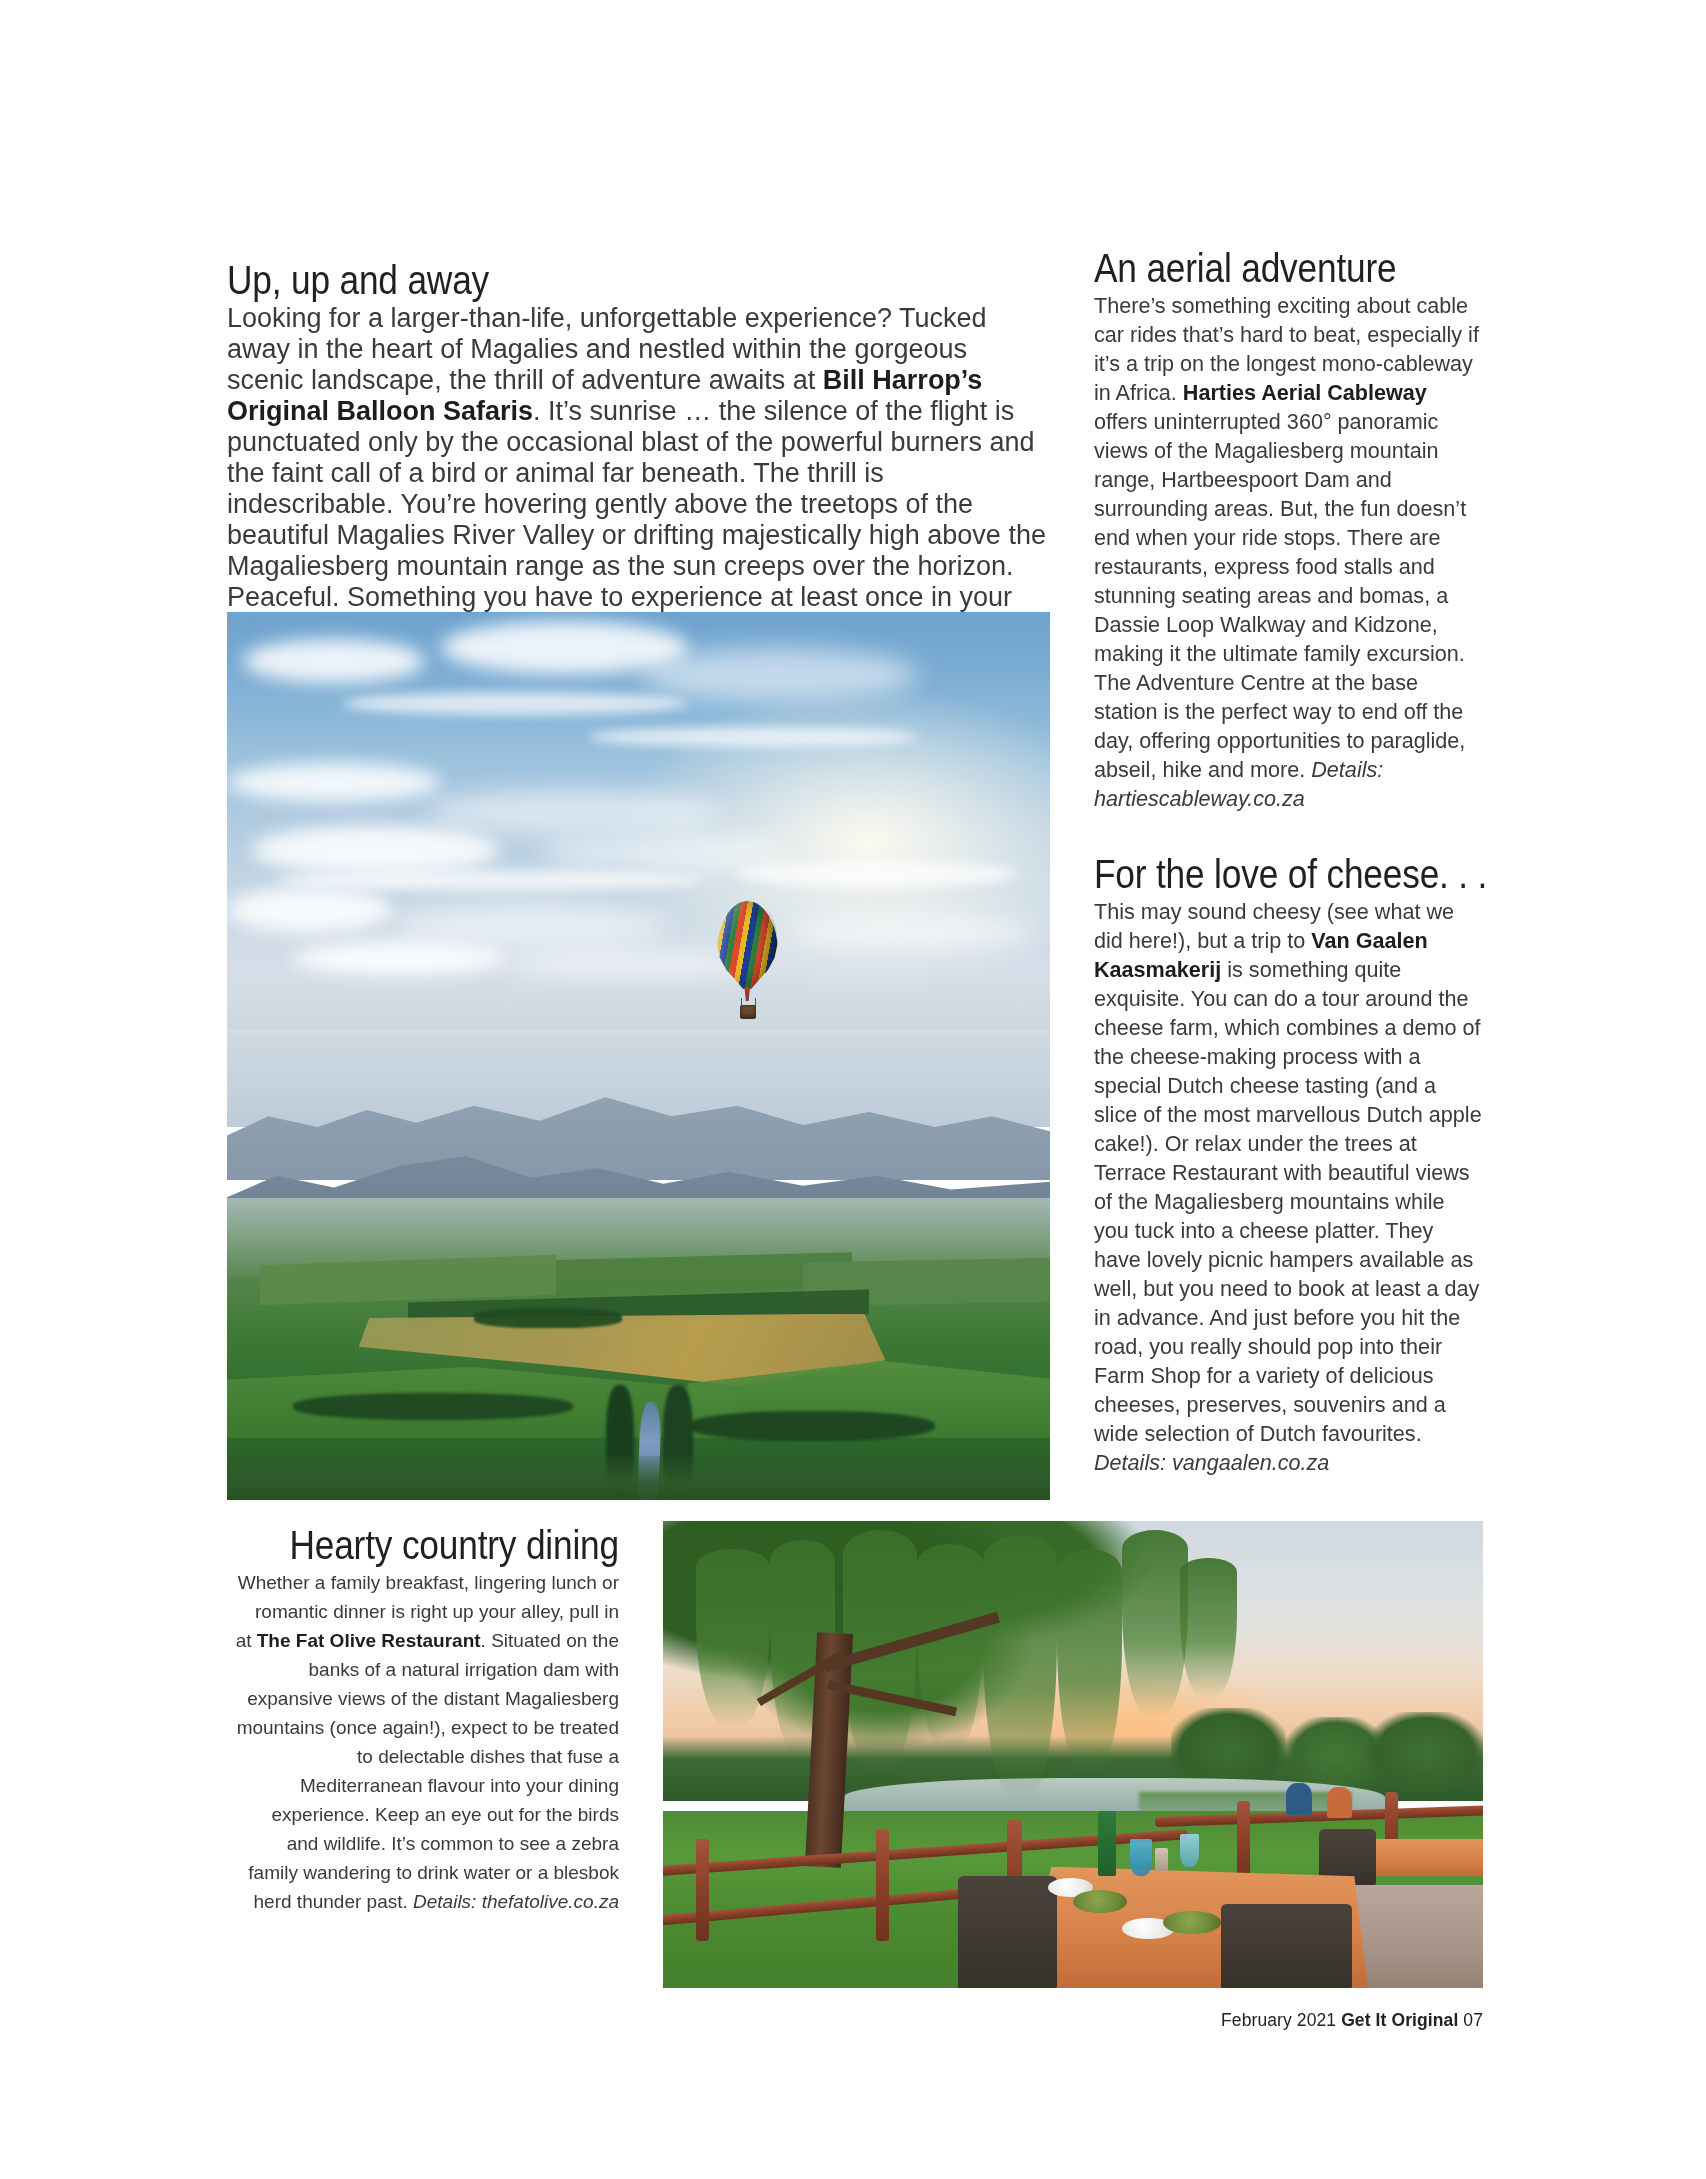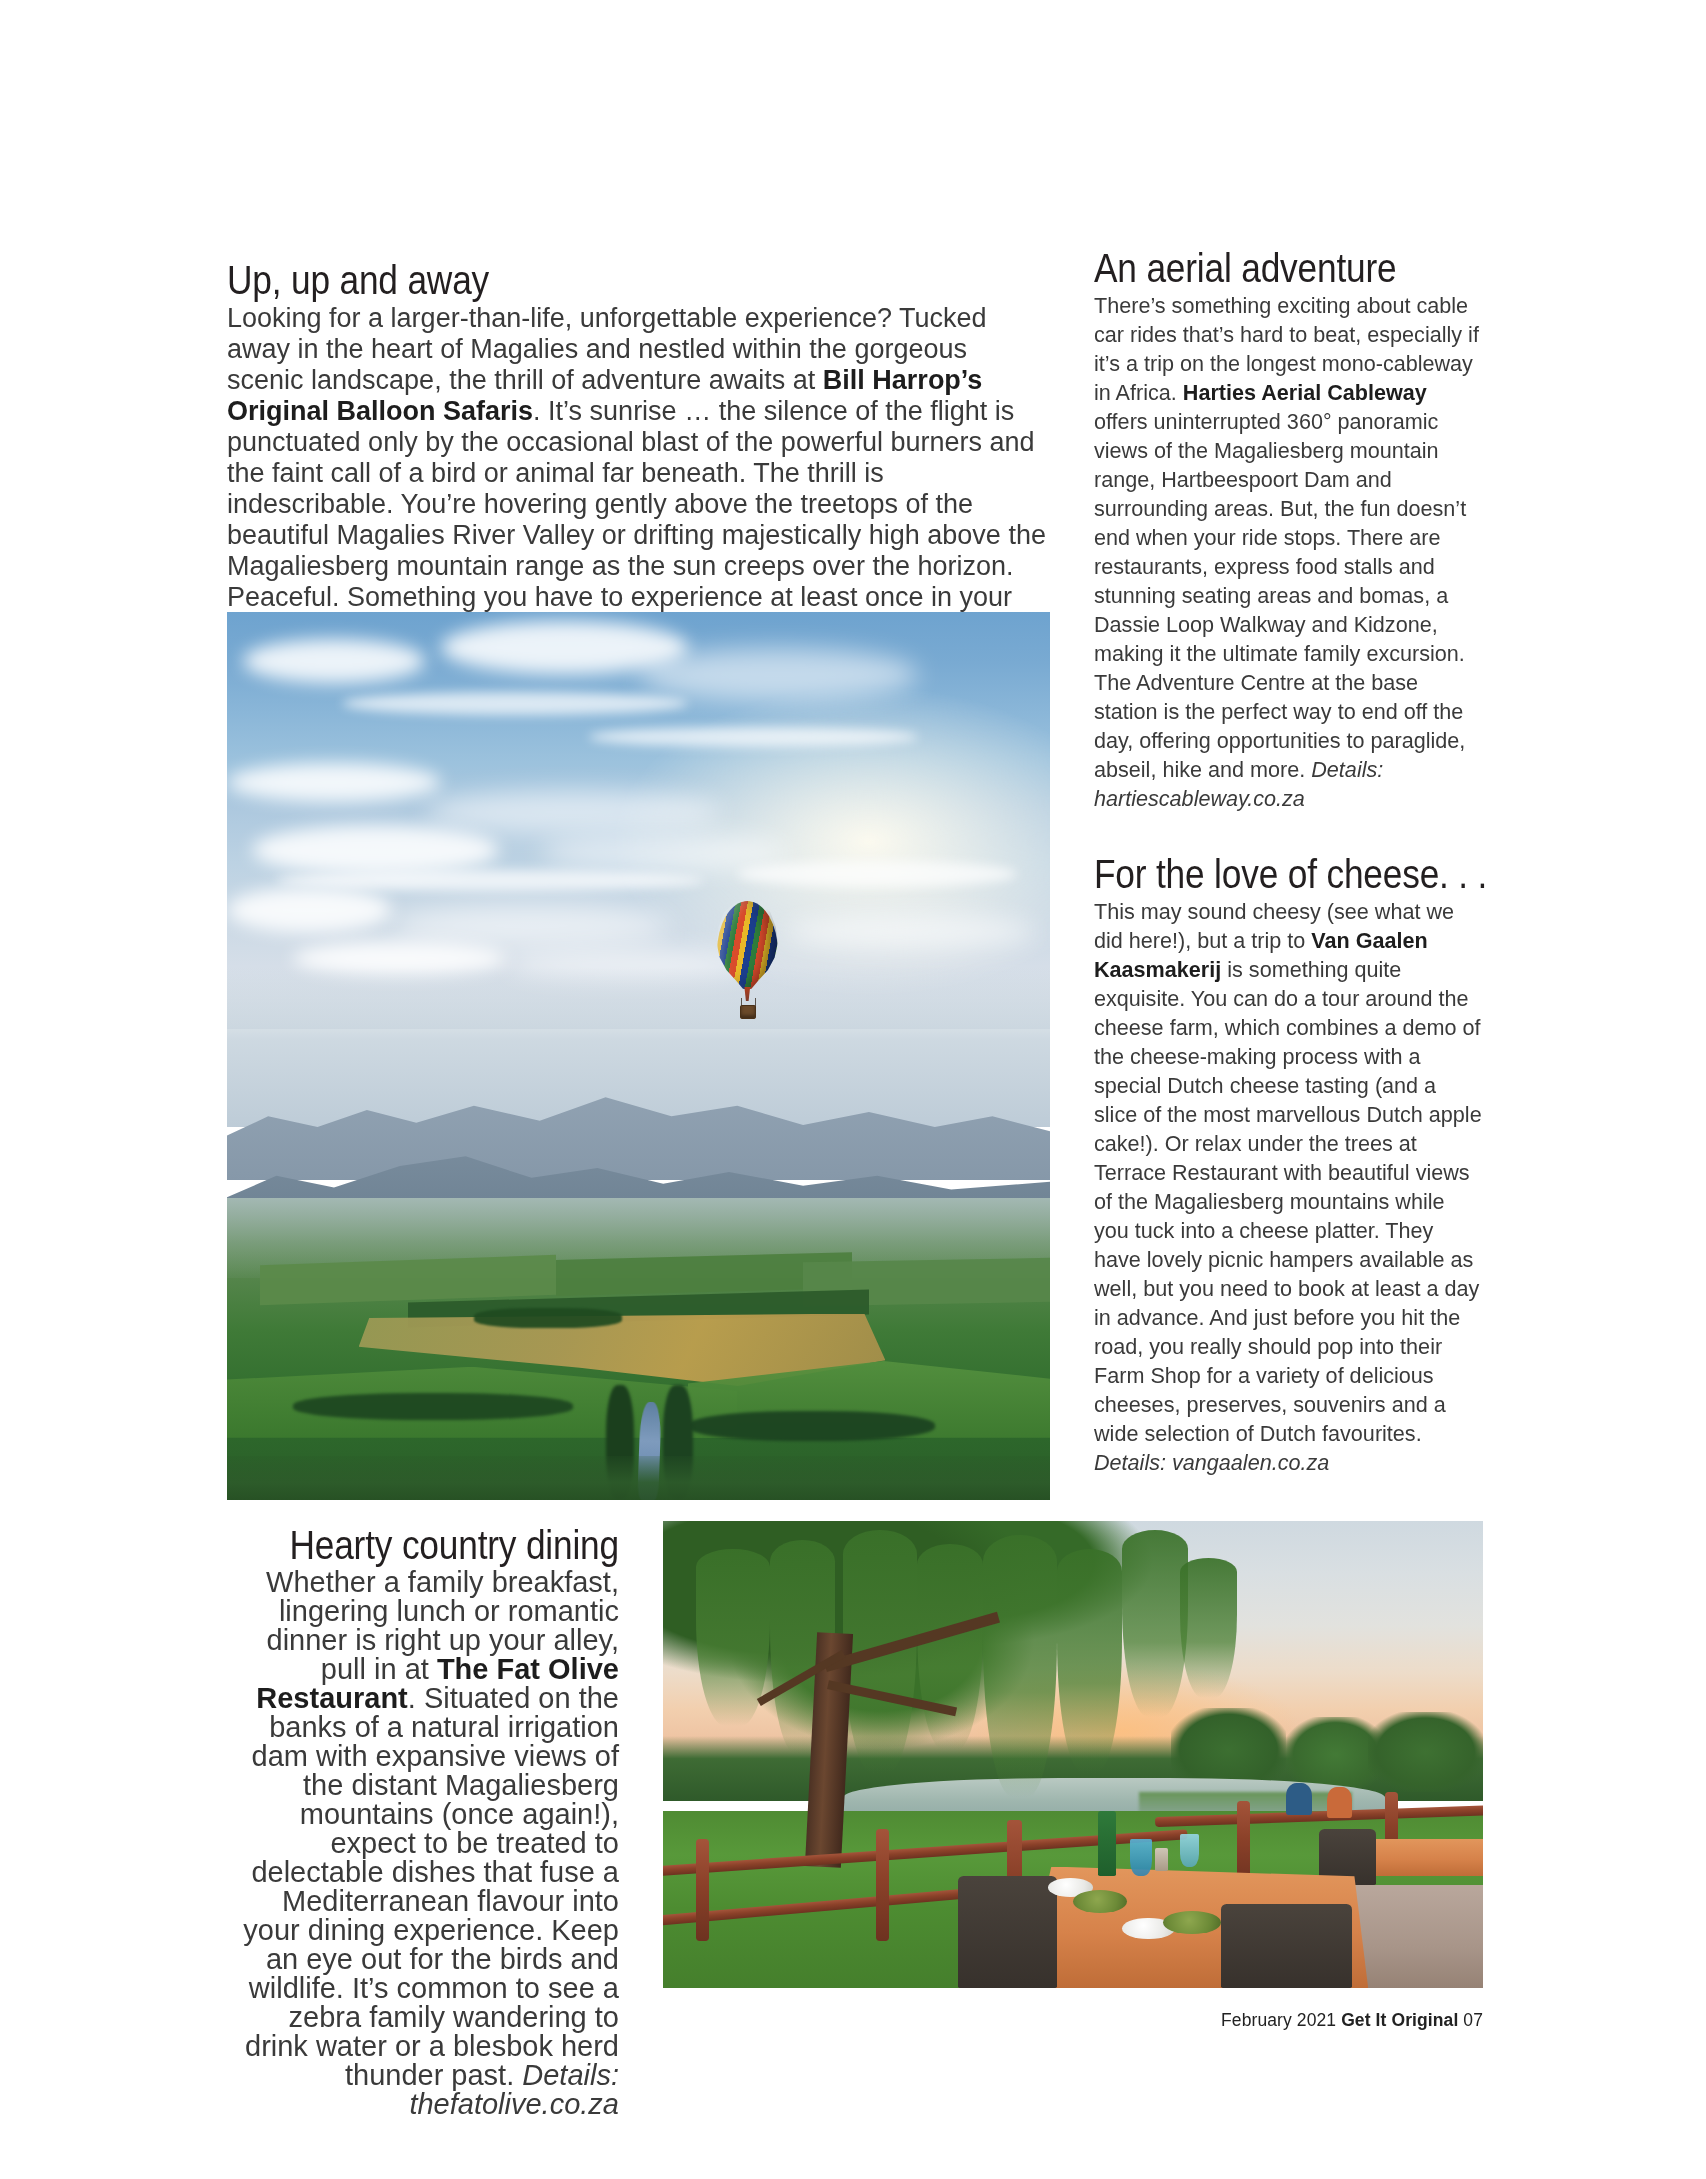--- a/index.html
+++ b/index.html
@@ -190,21 +190,21 @@
     width: 384px;
     text-align: right;
   }
   #bottom-left-col .heading {
     font-size: 41px;
     transform: scaleX(0.86);
     transform-origin: right bottom;
     text-align: right;
   }
   #bottom-left-col .body-text {
-    font-size: 29px;
+    font-size: 19px;
     line-height: 29px;
     text-align: right;
   }
 
   
   #restaurant-photo {
     position: absolute;
     left: 663px;
     top: 1521px;
     width: 820px;

